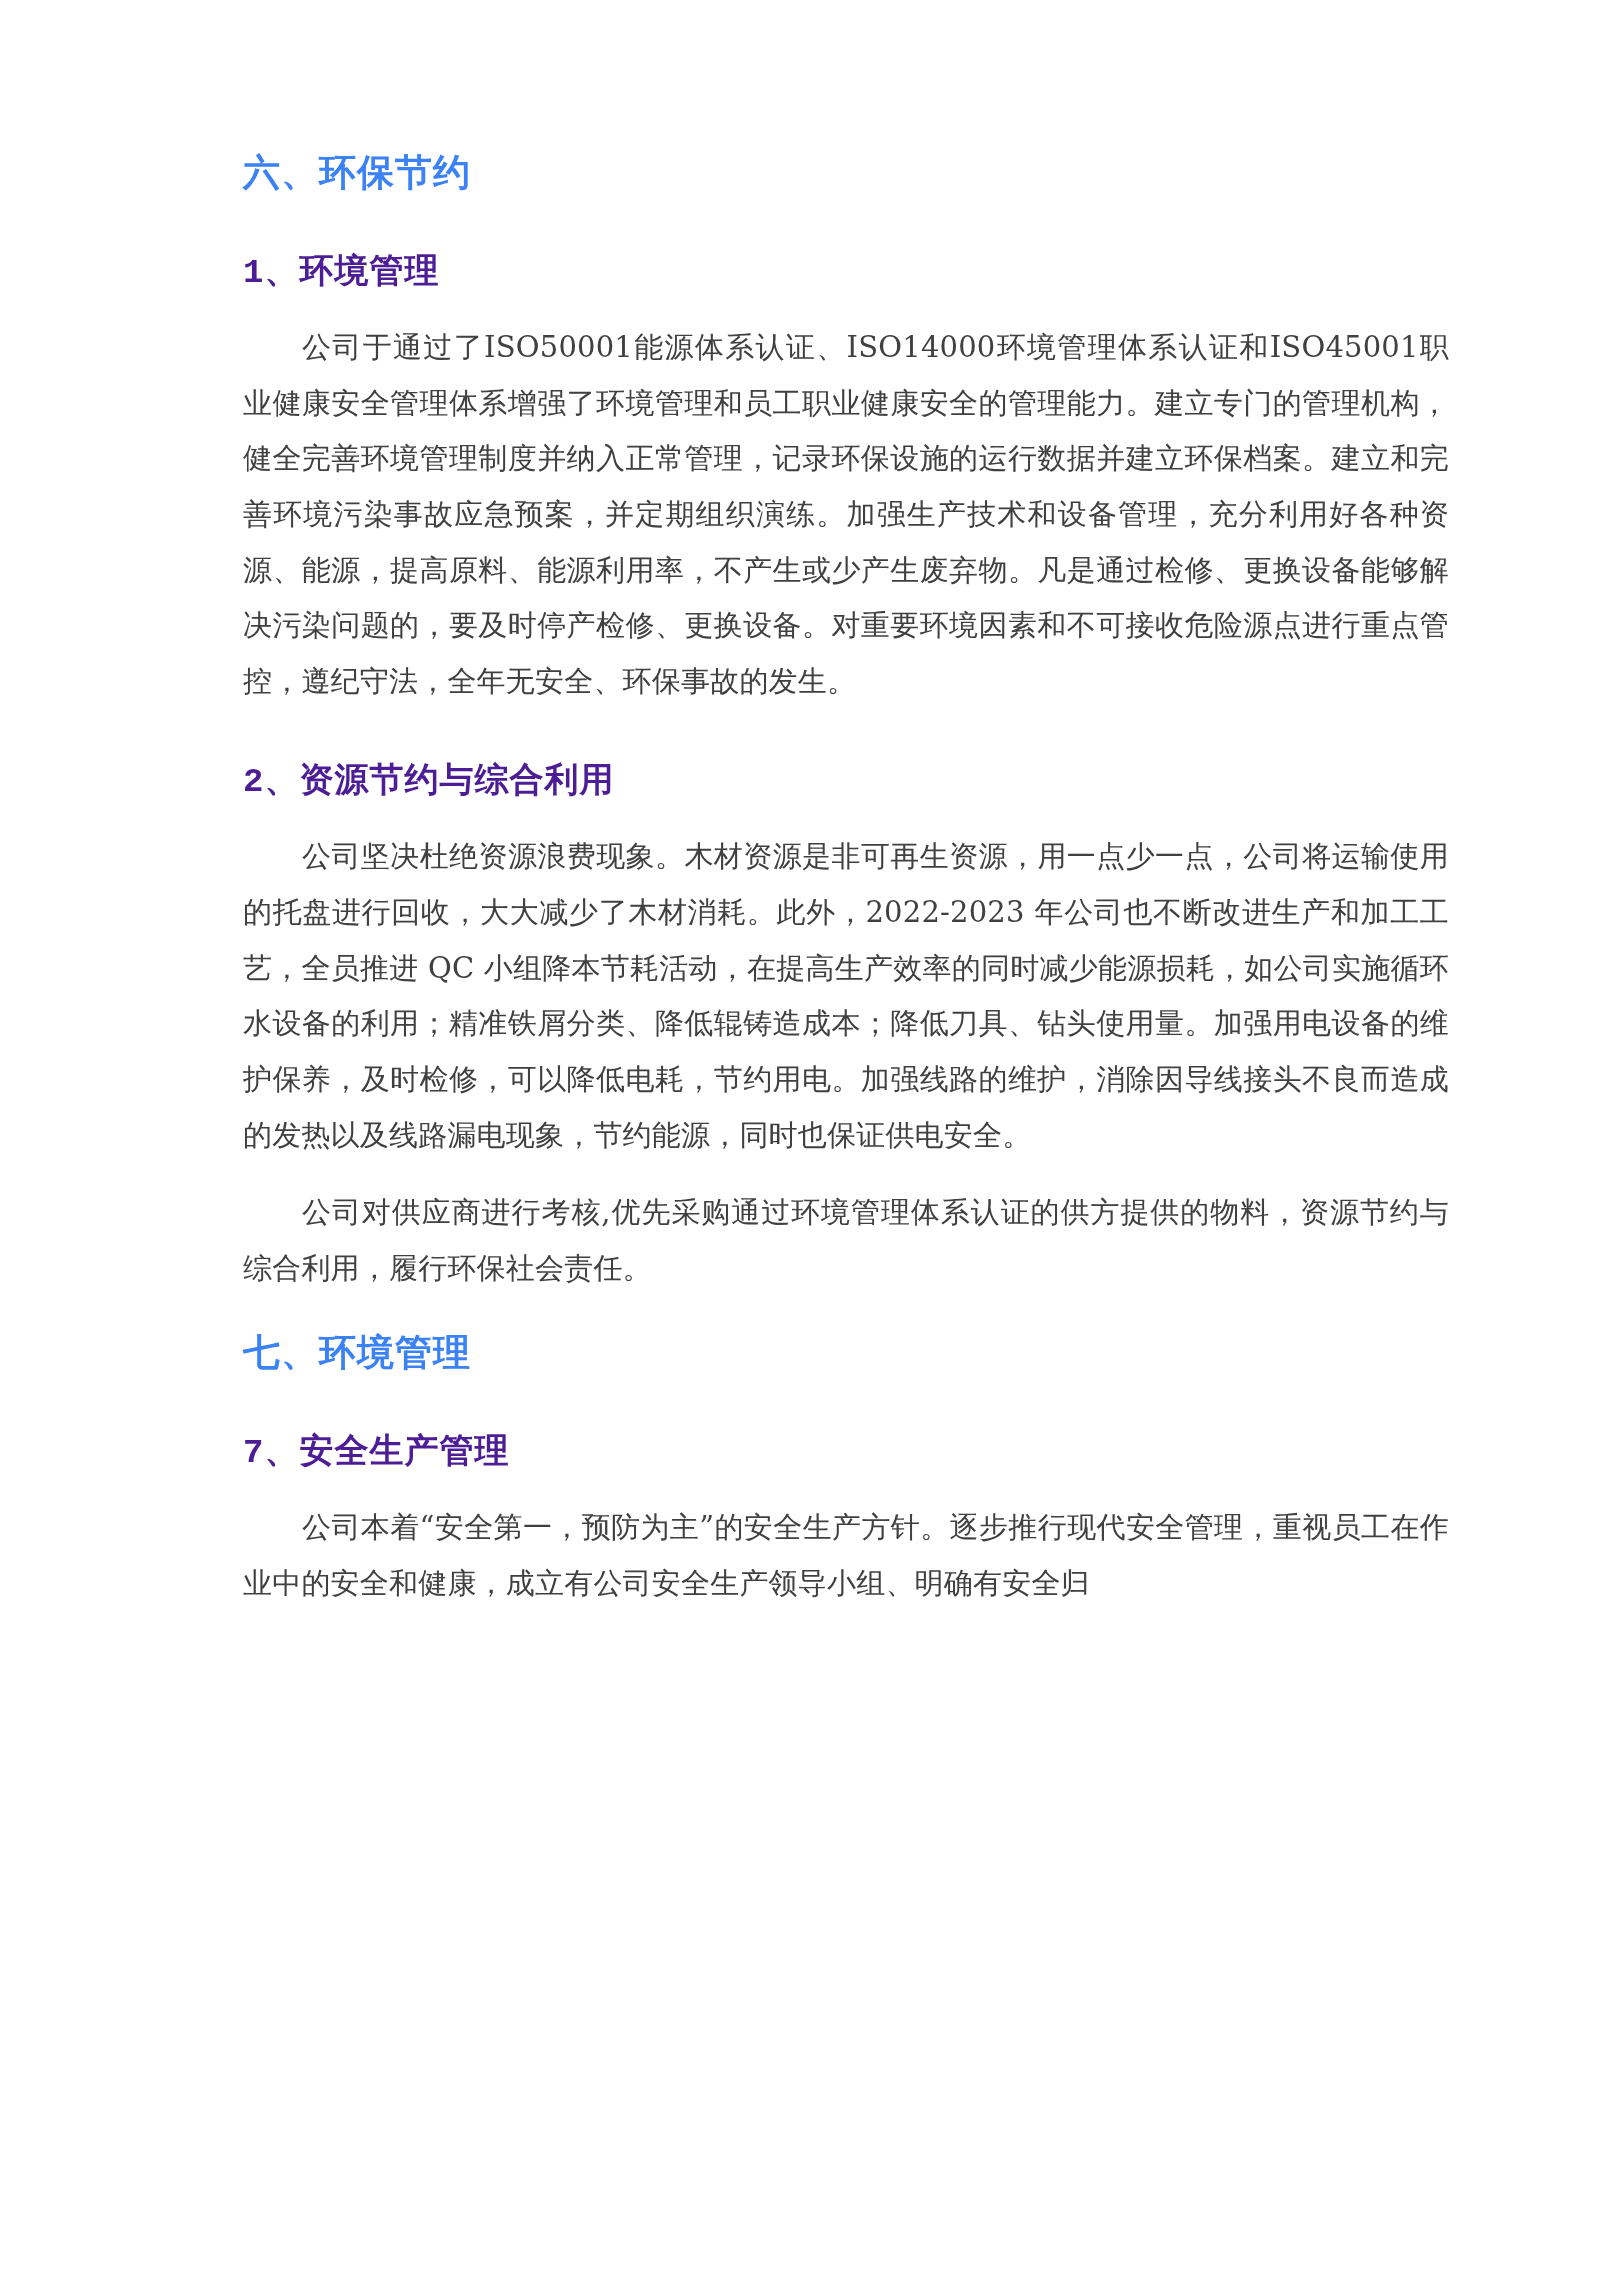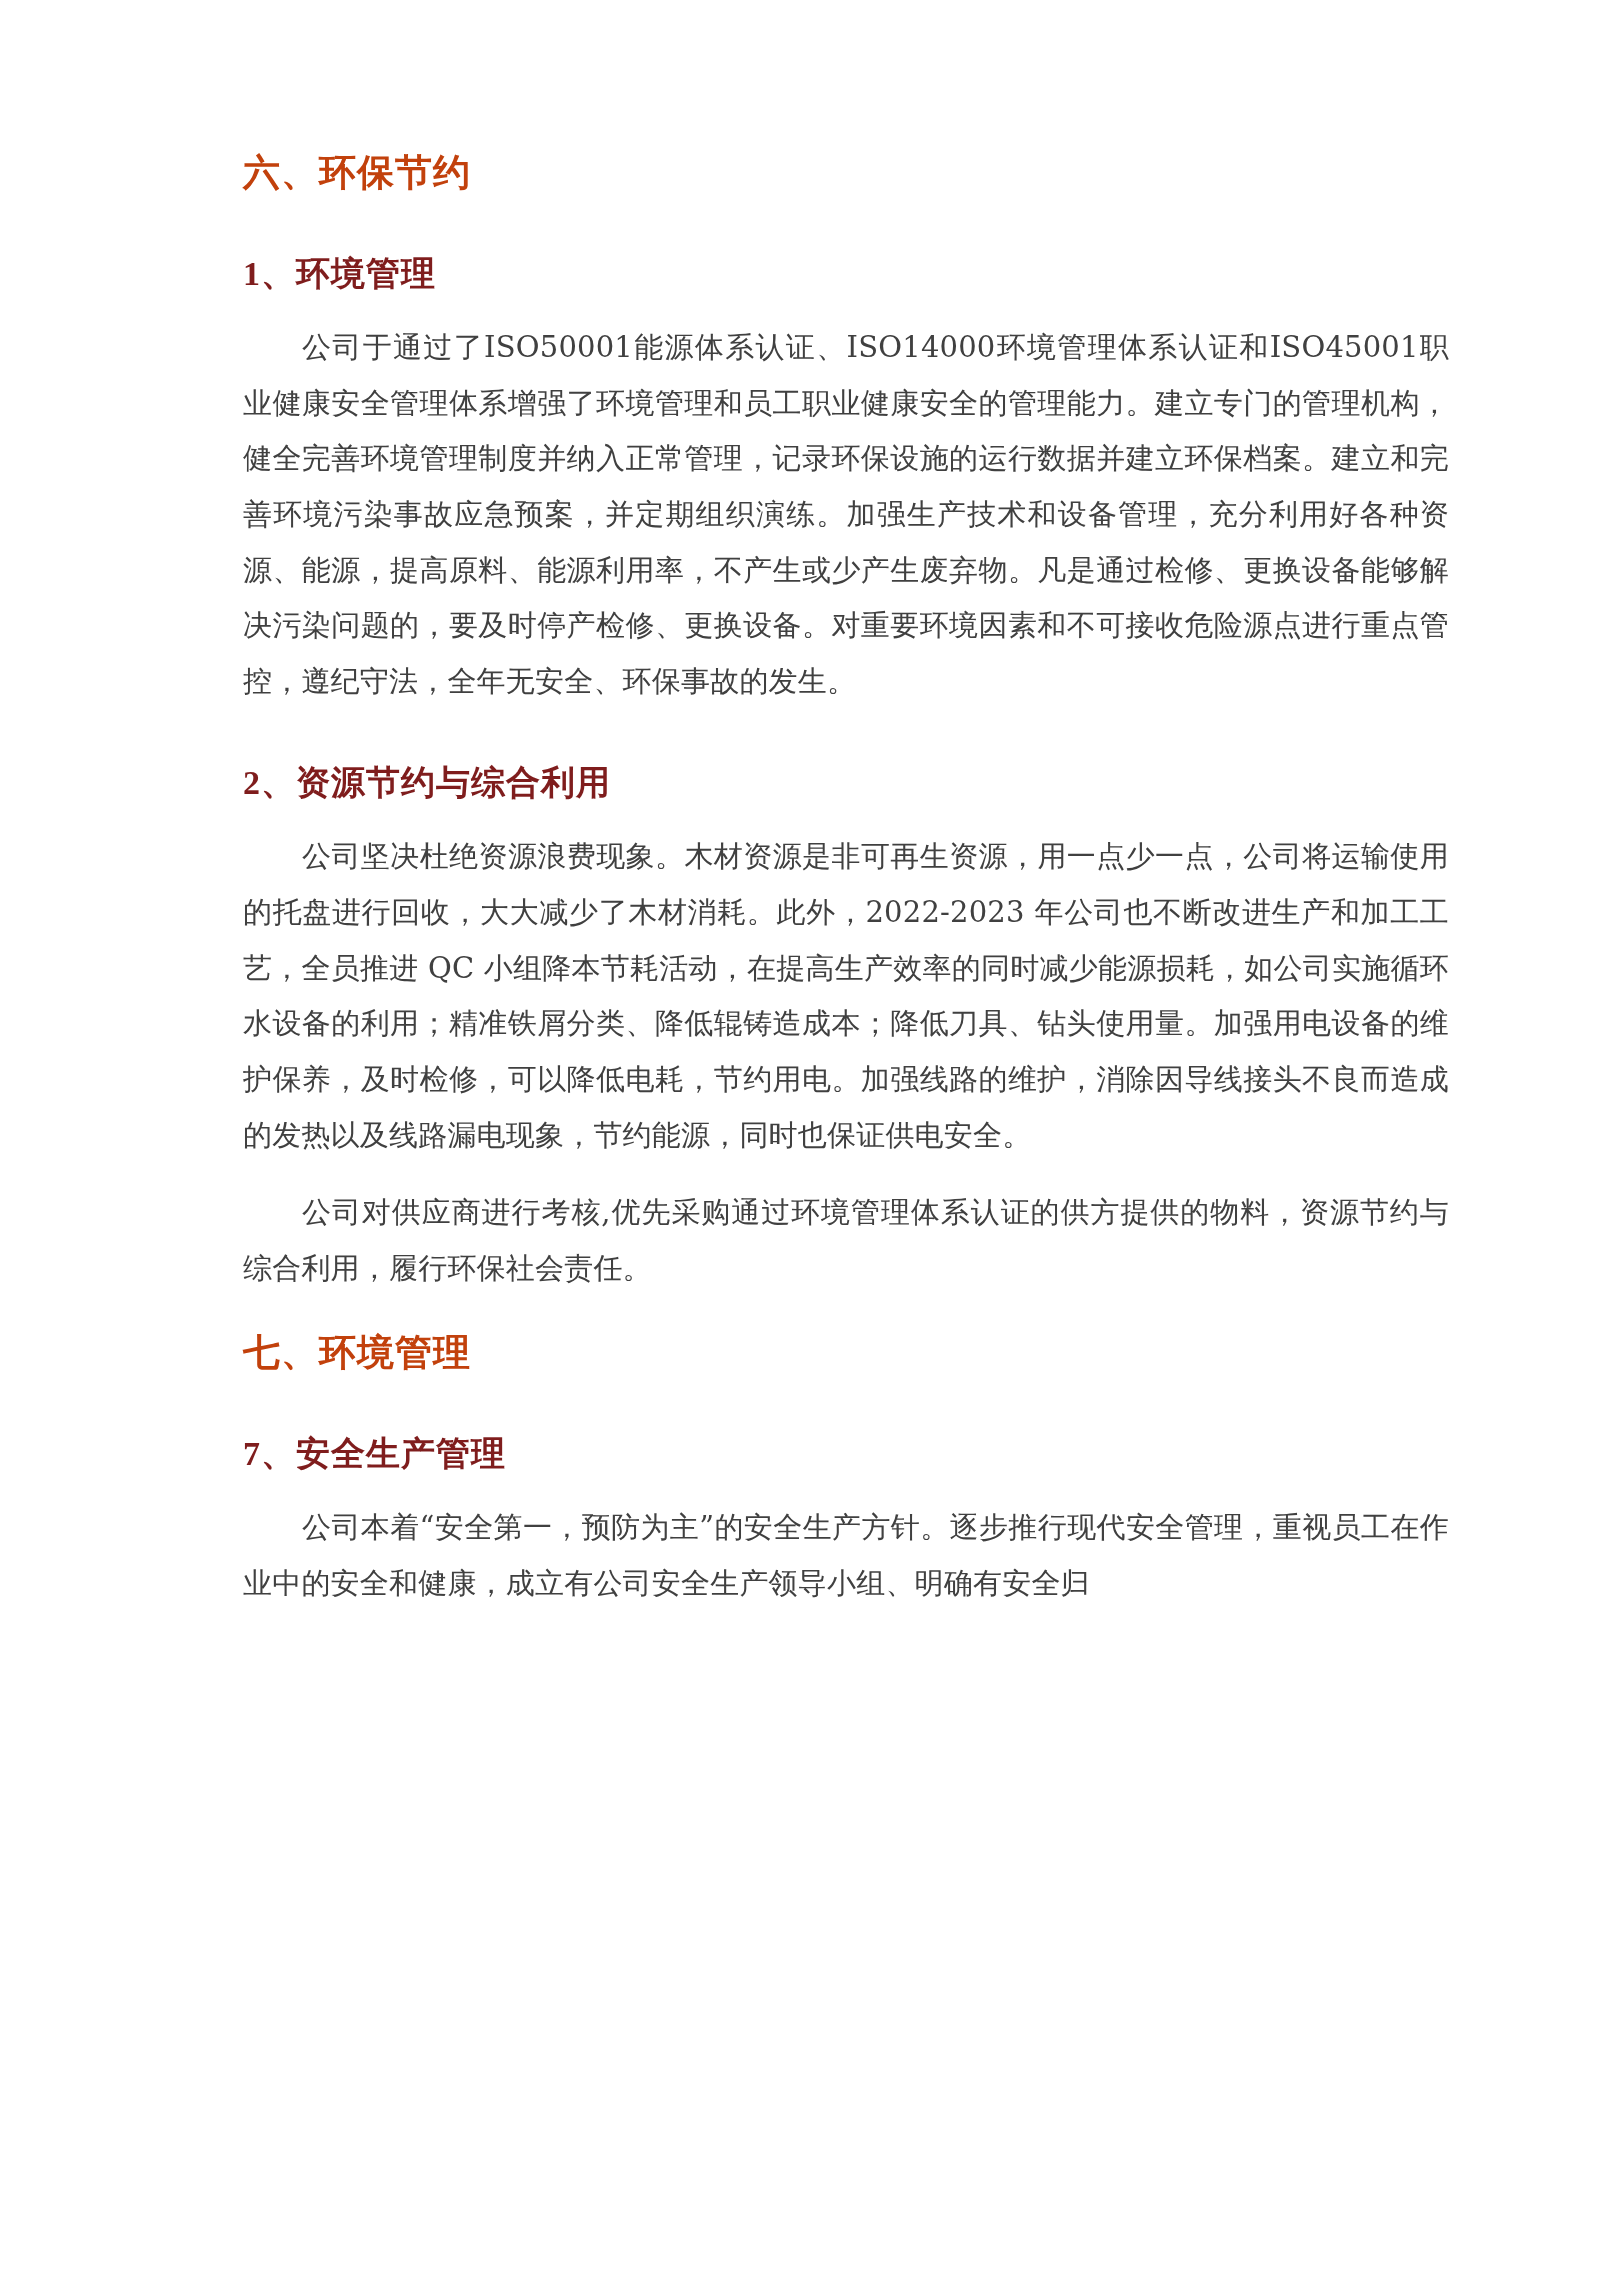--- a/index.html
+++ b/index.html
@@ -18,30 +18,30 @@
     box-sizing: border-box;
     width: 1621px;
     height: 2293px;
     padding: 116px 172px 88px 243px;
   }
   .h1 {
     font-family: "DejaVu Sans", "Liberation Sans", sans-serif;
     font-weight: bold;
     font-size: 37px;
     letter-spacing: 1px;
-    color: #c2410c;
+    color: #3b82f6;
     margin: 29px 0 0 0;
     line-height: 1.5;
   }
   .h2 {
-    font-family: Liberation Serif, serif;
+    font-family: Liberation Mono, monospace;
     font-weight: bold;
     font-size: 34px;
     letter-spacing: 1px;
-    color: #7f1d1d;
+    color: #4c1d95;
     margin: 47px 0 0 0;
     line-height: 1.5;
   }
   .para {
     font-size: 29px;
     line-height: 1.92;
     text-align: justify;
     text-justify: inter-ideograph;
     margin: 21.6px 0 0 0;
     text-indent: 59px;

